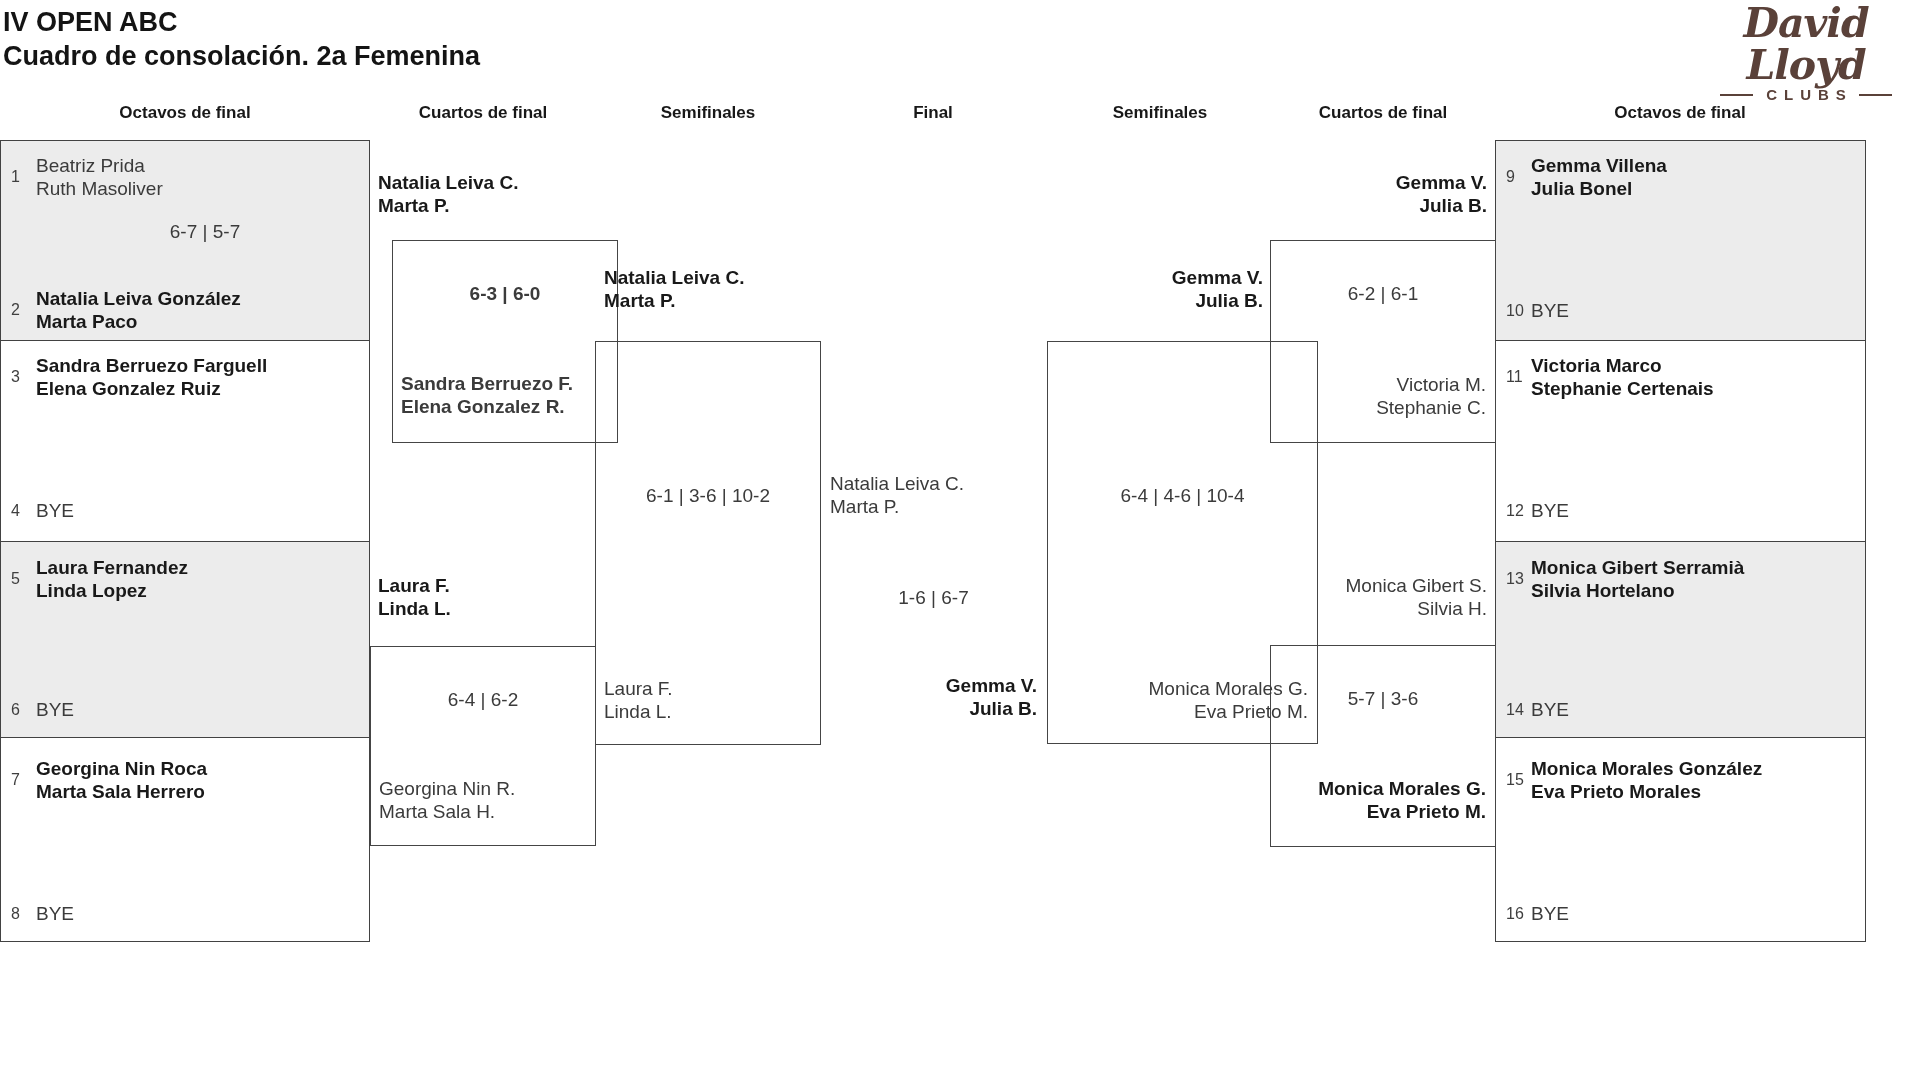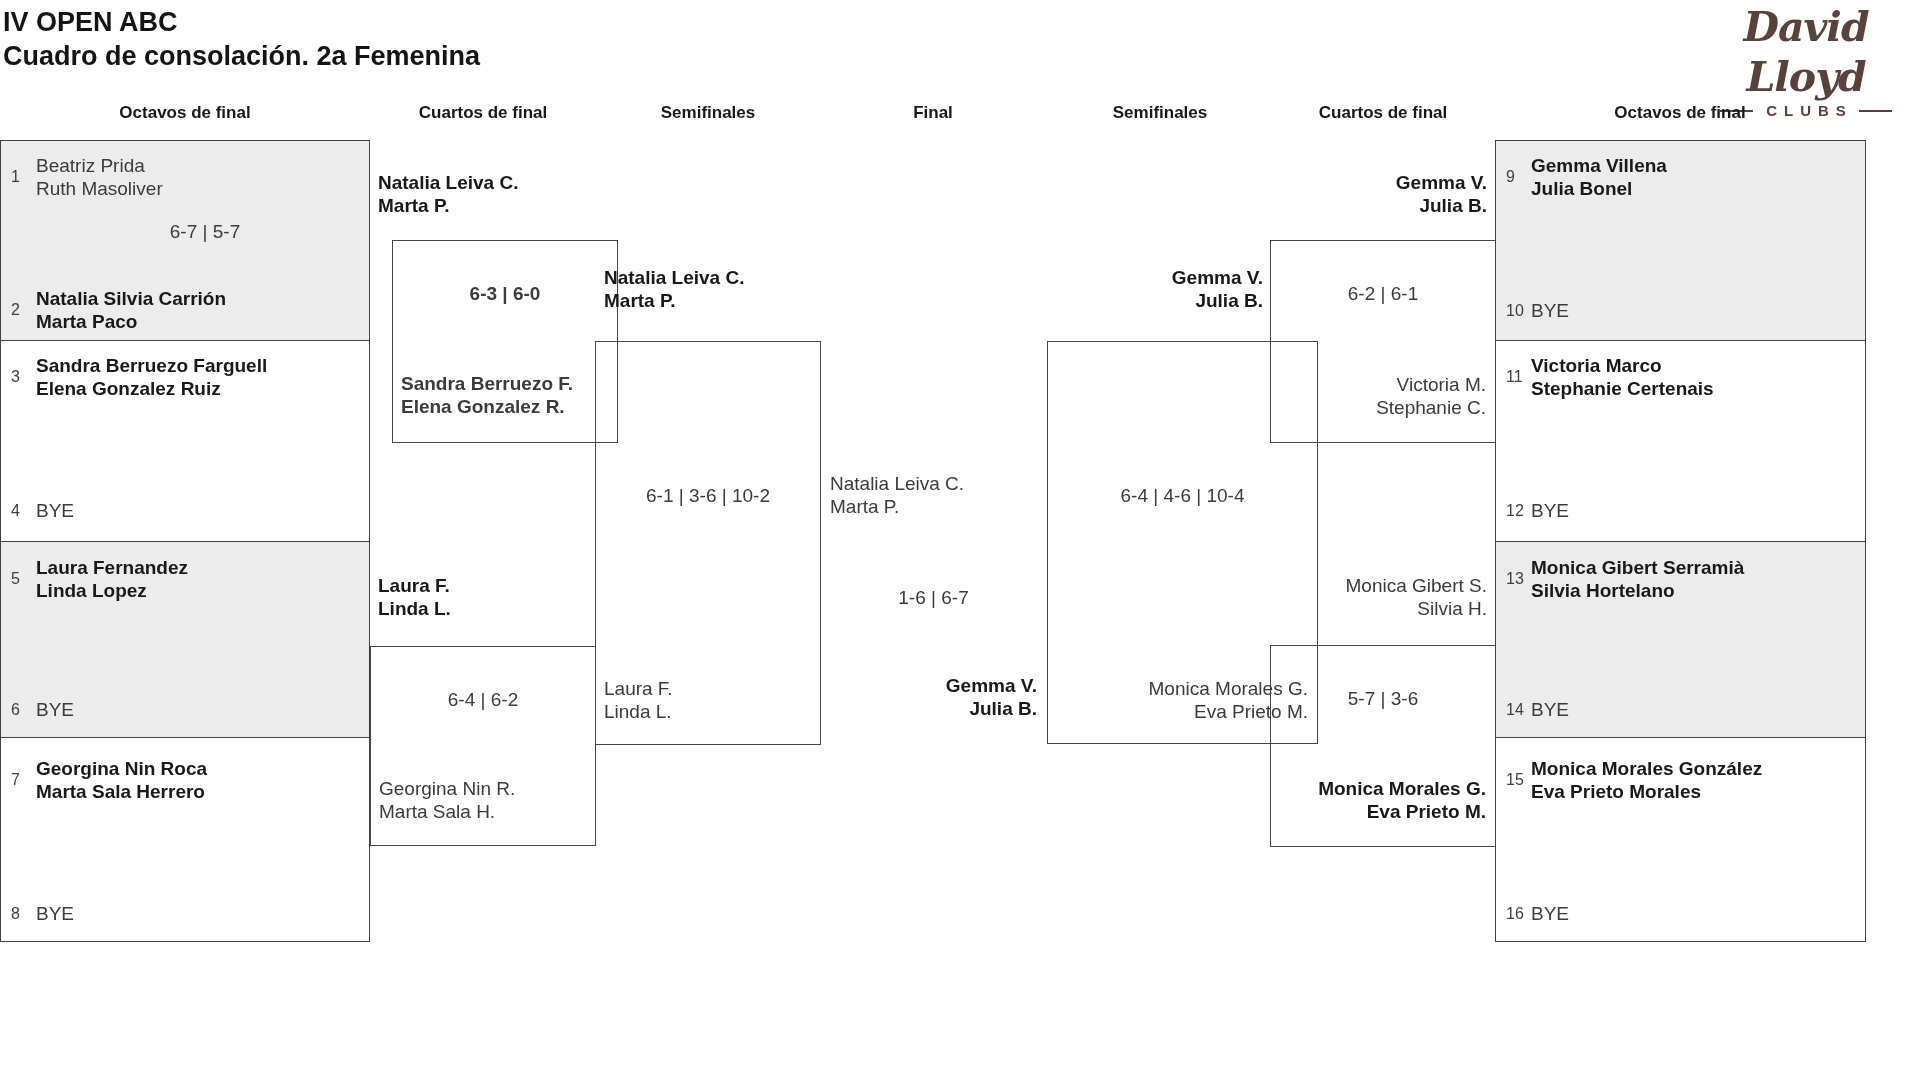--- a/index.html
+++ b/index.html
@@ -20,21 +20,21 @@
   .names{font-size:19px;line-height:23px;color:#3b3b3b;white-space:nowrap;}
   .names.bold{font-weight:700;color:#191919;}
   .score{position:absolute;left:0;width:100%;text-align:center;font-size:19px;color:#3b3b3b;white-space:nowrap;}
   
   .mbox{position:absolute;border:1px solid #454545;box-sizing:border-box;background:transparent;}
   .team{position:absolute;font-size:19px;line-height:23px;color:#3b3b3b;white-space:nowrap;}
   .team.bold{font-weight:700;color:#191919;}
   .team.ralign{text-align:right;}
   
   .logo{left:1700px;top:2px;width:212px;text-align:center;color:#5a4139;}
-  .logo-script{font-family:"DejaVu Serif",serif;font-style:italic;font-weight:700;font-size:41px;line-height:50px;letter-spacing:-1px;}
+  .logo-script{font-family:"DejaVu Serif",serif;font-style:italic;font-weight:700;font-size:41px;line-height:42px;letter-spacing:-1px;}
   .logo-tagline{display:flex;align-items:center;justify-content:center;gap:6px;margin-top:0;}
   .logo-dash{width:33px;height:2px;background:#5a4139;}
   .logo-clubs{font-size:15px;font-weight:600;letter-spacing:7px;padding-left:7px;}
 </style>
 </head>
 <body>
 
 <div class="abs page-title">
   <div>IV OPEN ABC</div>
   <div>Cuadro de consolación. 2a Femenina</div>
@@ -63,21 +63,21 @@
       <span class="seed">1</span>
       <div class="names">
         <div>Beatriz Prida</div>
           <div>Ruth Masoliver</div>
       </div>
     </div>
     <div class="score" style="top:80px;padding-left:20px;">6-7 | 5-7</div>
     <div class="entry" style="top:146px;">
       <span class="seed">2</span>
       <div class="names bold">
-        <div>Natalia Silvia Carrión</div>
+        <div>Natalia Leiva González</div>
           <div>Marta Paco</div>
       </div>
     </div>
   </div>
   <div class="oct-cell sep" style="height:201px;">
     <div class="entry" style="top:13px;">
       <span class="seed">3</span>
       <div class="names bold">
         <div>Sandra Berruezo Farguell</div>
           <div>Elena Gonzalez Ruiz</div>

